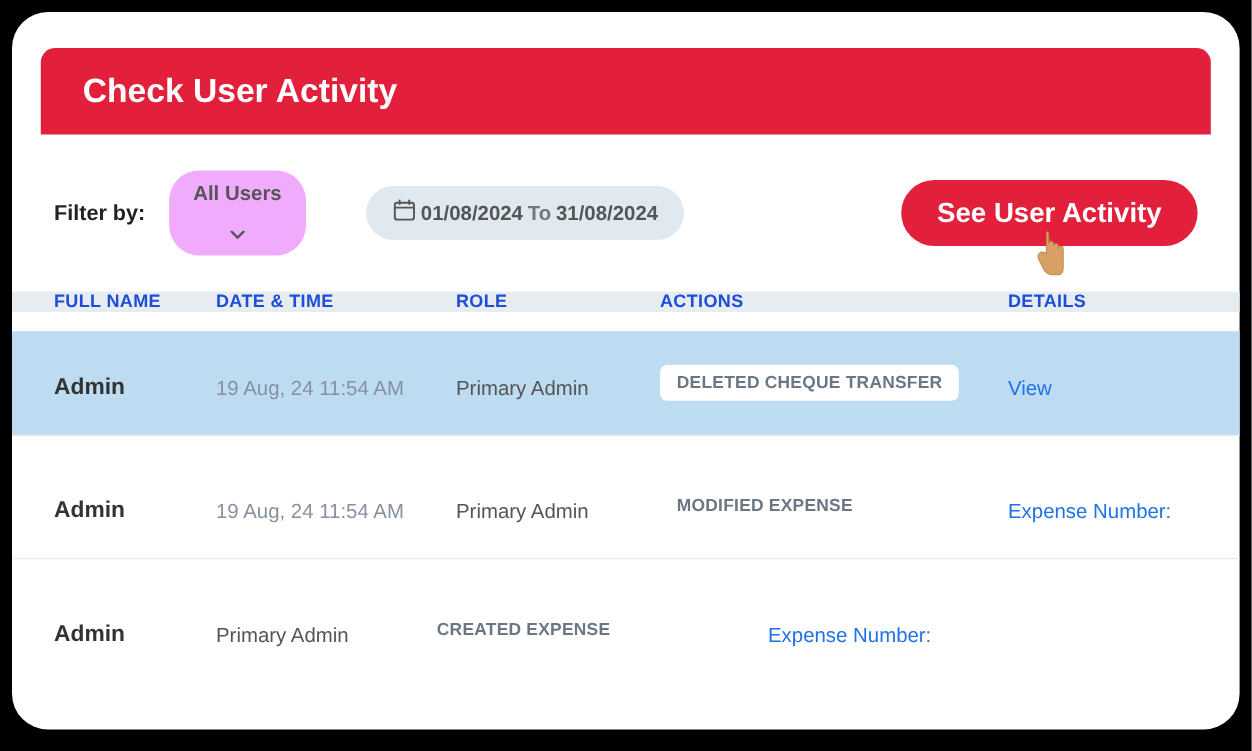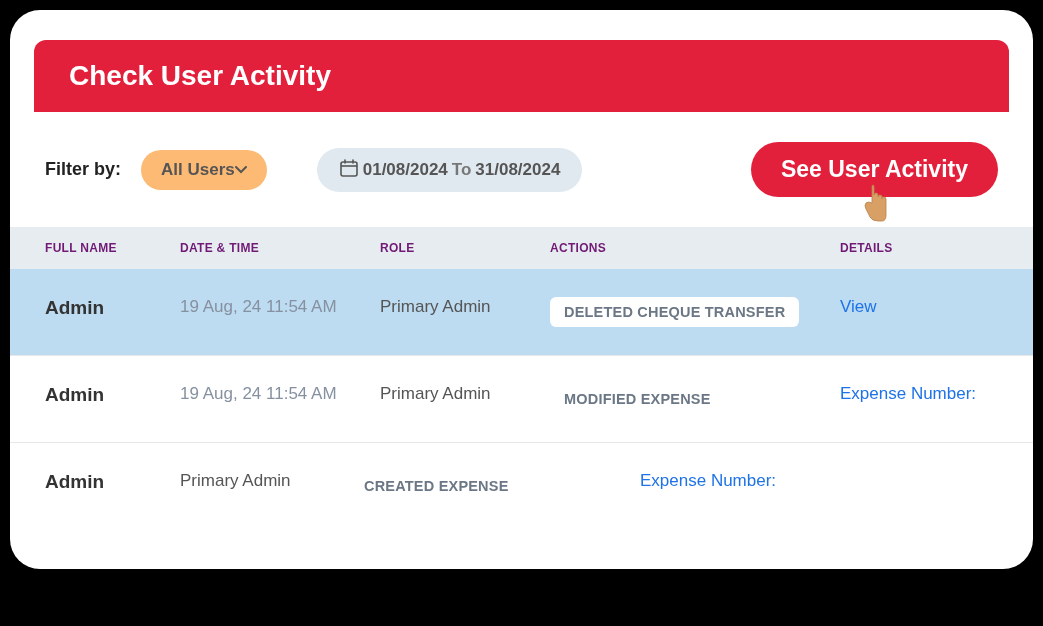--- a/index.html
+++ b/index.html
@@ -2,36 +2,36 @@
 <html><head>
   <meta charset="utf-8">
   <style>
     * {margin:0;padding:0;box-sizing:border-box;}
     body {font-family:-apple-system,BlinkMacSystemFont,'Segoe UI',Arial,sans-serif;background:#000;padding:10px;}
     .card {width:1023px;background:#fff;border-radius:30px;padding:30px 0 40px;position:relative;}
     .header-bar {background:#E3203B;color:#fff;padding:20px 35px;margin:0 24px 30px;border-radius:12px 12px 0 0;}
     .header-bar h1 {font-size:28px;font-weight:600;}
     .filters {display:flex;align-items:center;padding:0 35px 30px;gap:20px;}
     .filter-label {font-size:18px;font-weight:600;color:#222;}
-    .pill {background:#fdba74;border-radius:25px;display:inline-flex;align-items:center;padding:10px 20px;gap:0;}
+    .pill {background:#f0abfc;border-radius:25px;display:inline-flex;align-items:center;padding:10px 20px;gap:16px;flex-direction:column;}
     .pill-select {font-size:17px;font-weight:600;color:#555;cursor:pointer;}
     .chevron {font-size:13px;color:#555;}
     .date-pill {background:#E1E9F0;border-radius:25px;display:inline-flex;align-items:center;padding:10px 22px;gap:4px;margin-left:30px;}
     .date-val {font-size:17px;font-weight:600;color:#555;}
     .date-lbl {font-size:17px;font-weight:600;color:#777;}
     .cta {background:#E3203B;color:#fff;border:none;border-radius:30px;padding:14px 30px;font-size:23px;font-weight:600;margin-left:auto;cursor:pointer;position:relative;}
     .pointer-ico {position:absolute;bottom:-32px;left:50%;transform:translateX(-50%);}
     .table {width:100%;}
-    .thead {display:flex;background:#E7ECF0;padding:14px 35px;color:#701a75;font-size:12px;font-weight:600;letter-spacing:0.3px;}
+    .thead {display:flex;background:#E7ECF0;padding:0 35px;color:#1d4ed8;font-size:15px;font-weight:600;letter-spacing:0.3px;}
     .col-name {width:135px;}
     .col-date {width:200px;}
     .col-role {width:170px;}
     .col-act {width:290px;}
     .col-det {flex:1;}
-    .row {display:flex;align-items:flex-start;padding:28px 35px;border-bottom:1px solid #E8E8E8;}
+    .row {display:flex;align-items:flex-end;padding:28px 35px;border-bottom:1px solid #E8E8E8;margin-top:16px;}
     .row:last-child {border-bottom:none;}
     .row.hl {background:#BDDBF1;}
     .cell-name {width:135px;font-size:19px;font-weight:600;color:#333;}
     .cell-date {width:200px;font-size:17px;color:#8691A0;}
     .cell-role {width:170px;font-size:17px;color:#555;}
     .cell-act {width:290px;}
     .badge {display:inline-block;background:#ffffff;color:#6B7785;font-size:14.5px;font-weight:600;padding:7px 14px;border-radius:6px;letter-spacing:0.2px;}
     .cell-det {flex:1;}
     .link {color:#1E73E8;font-size:17px;font-weight:500;cursor:pointer;}
     .cal-ico {display:inline-block;}

